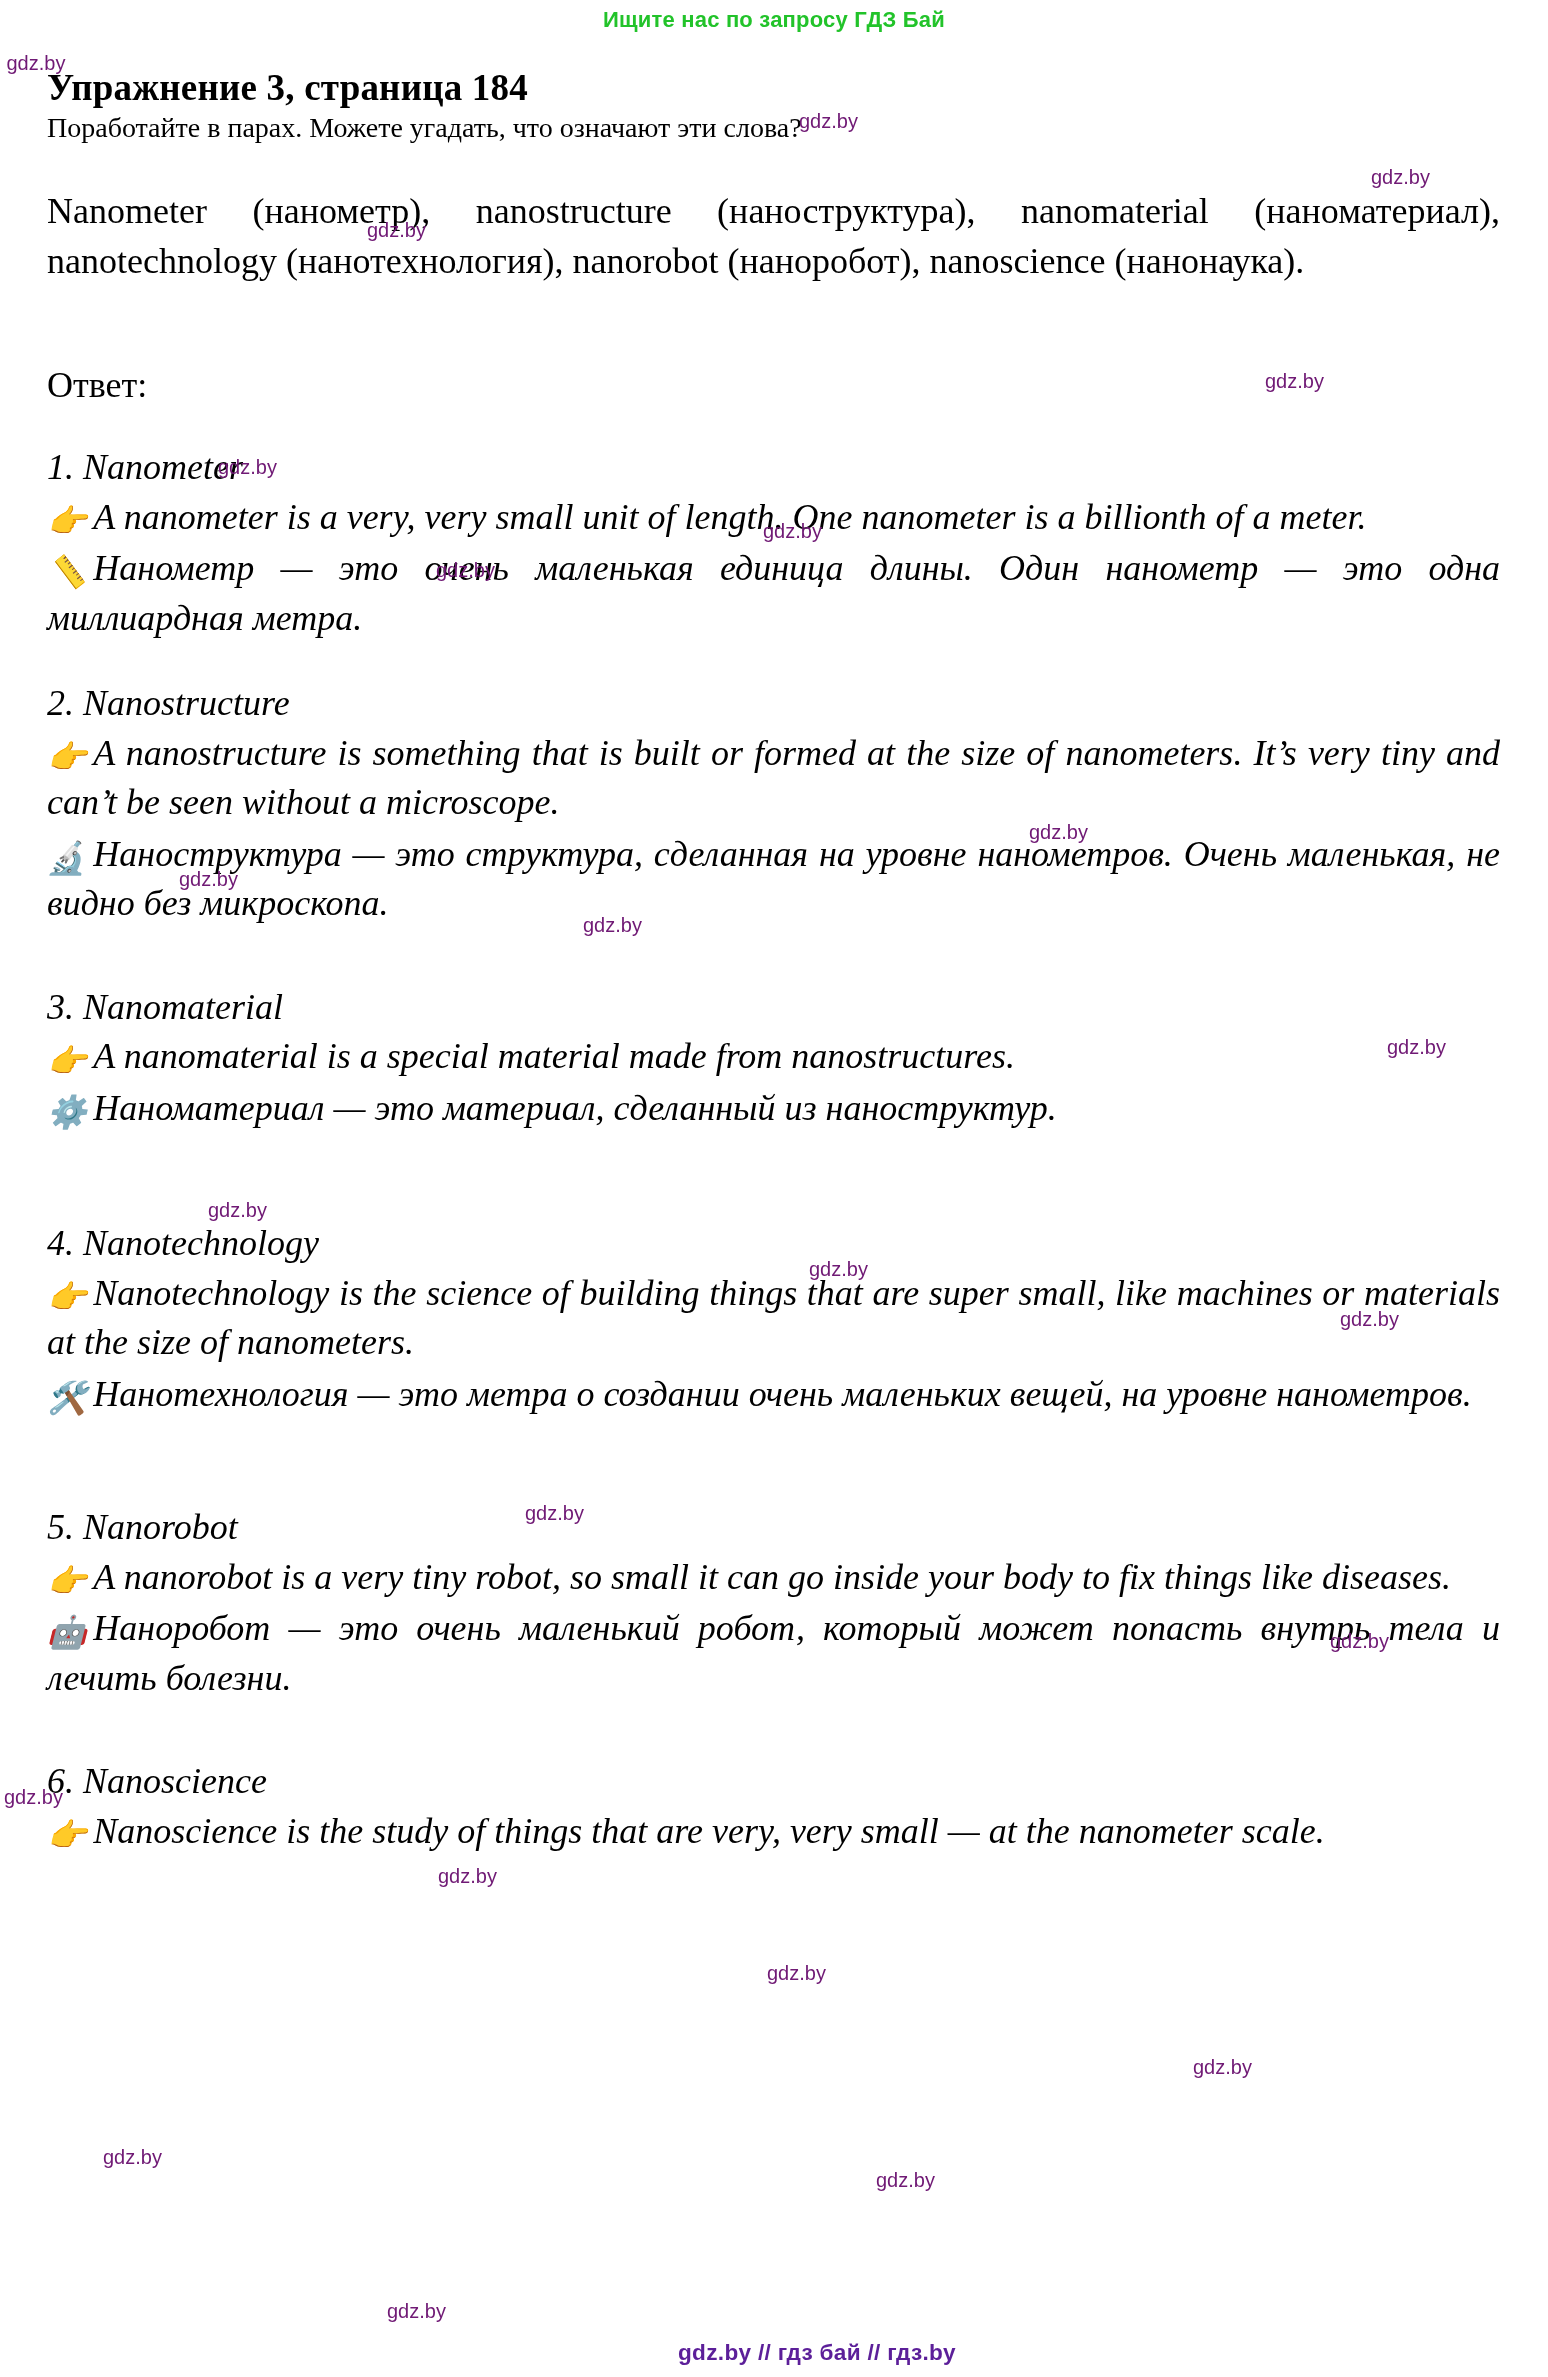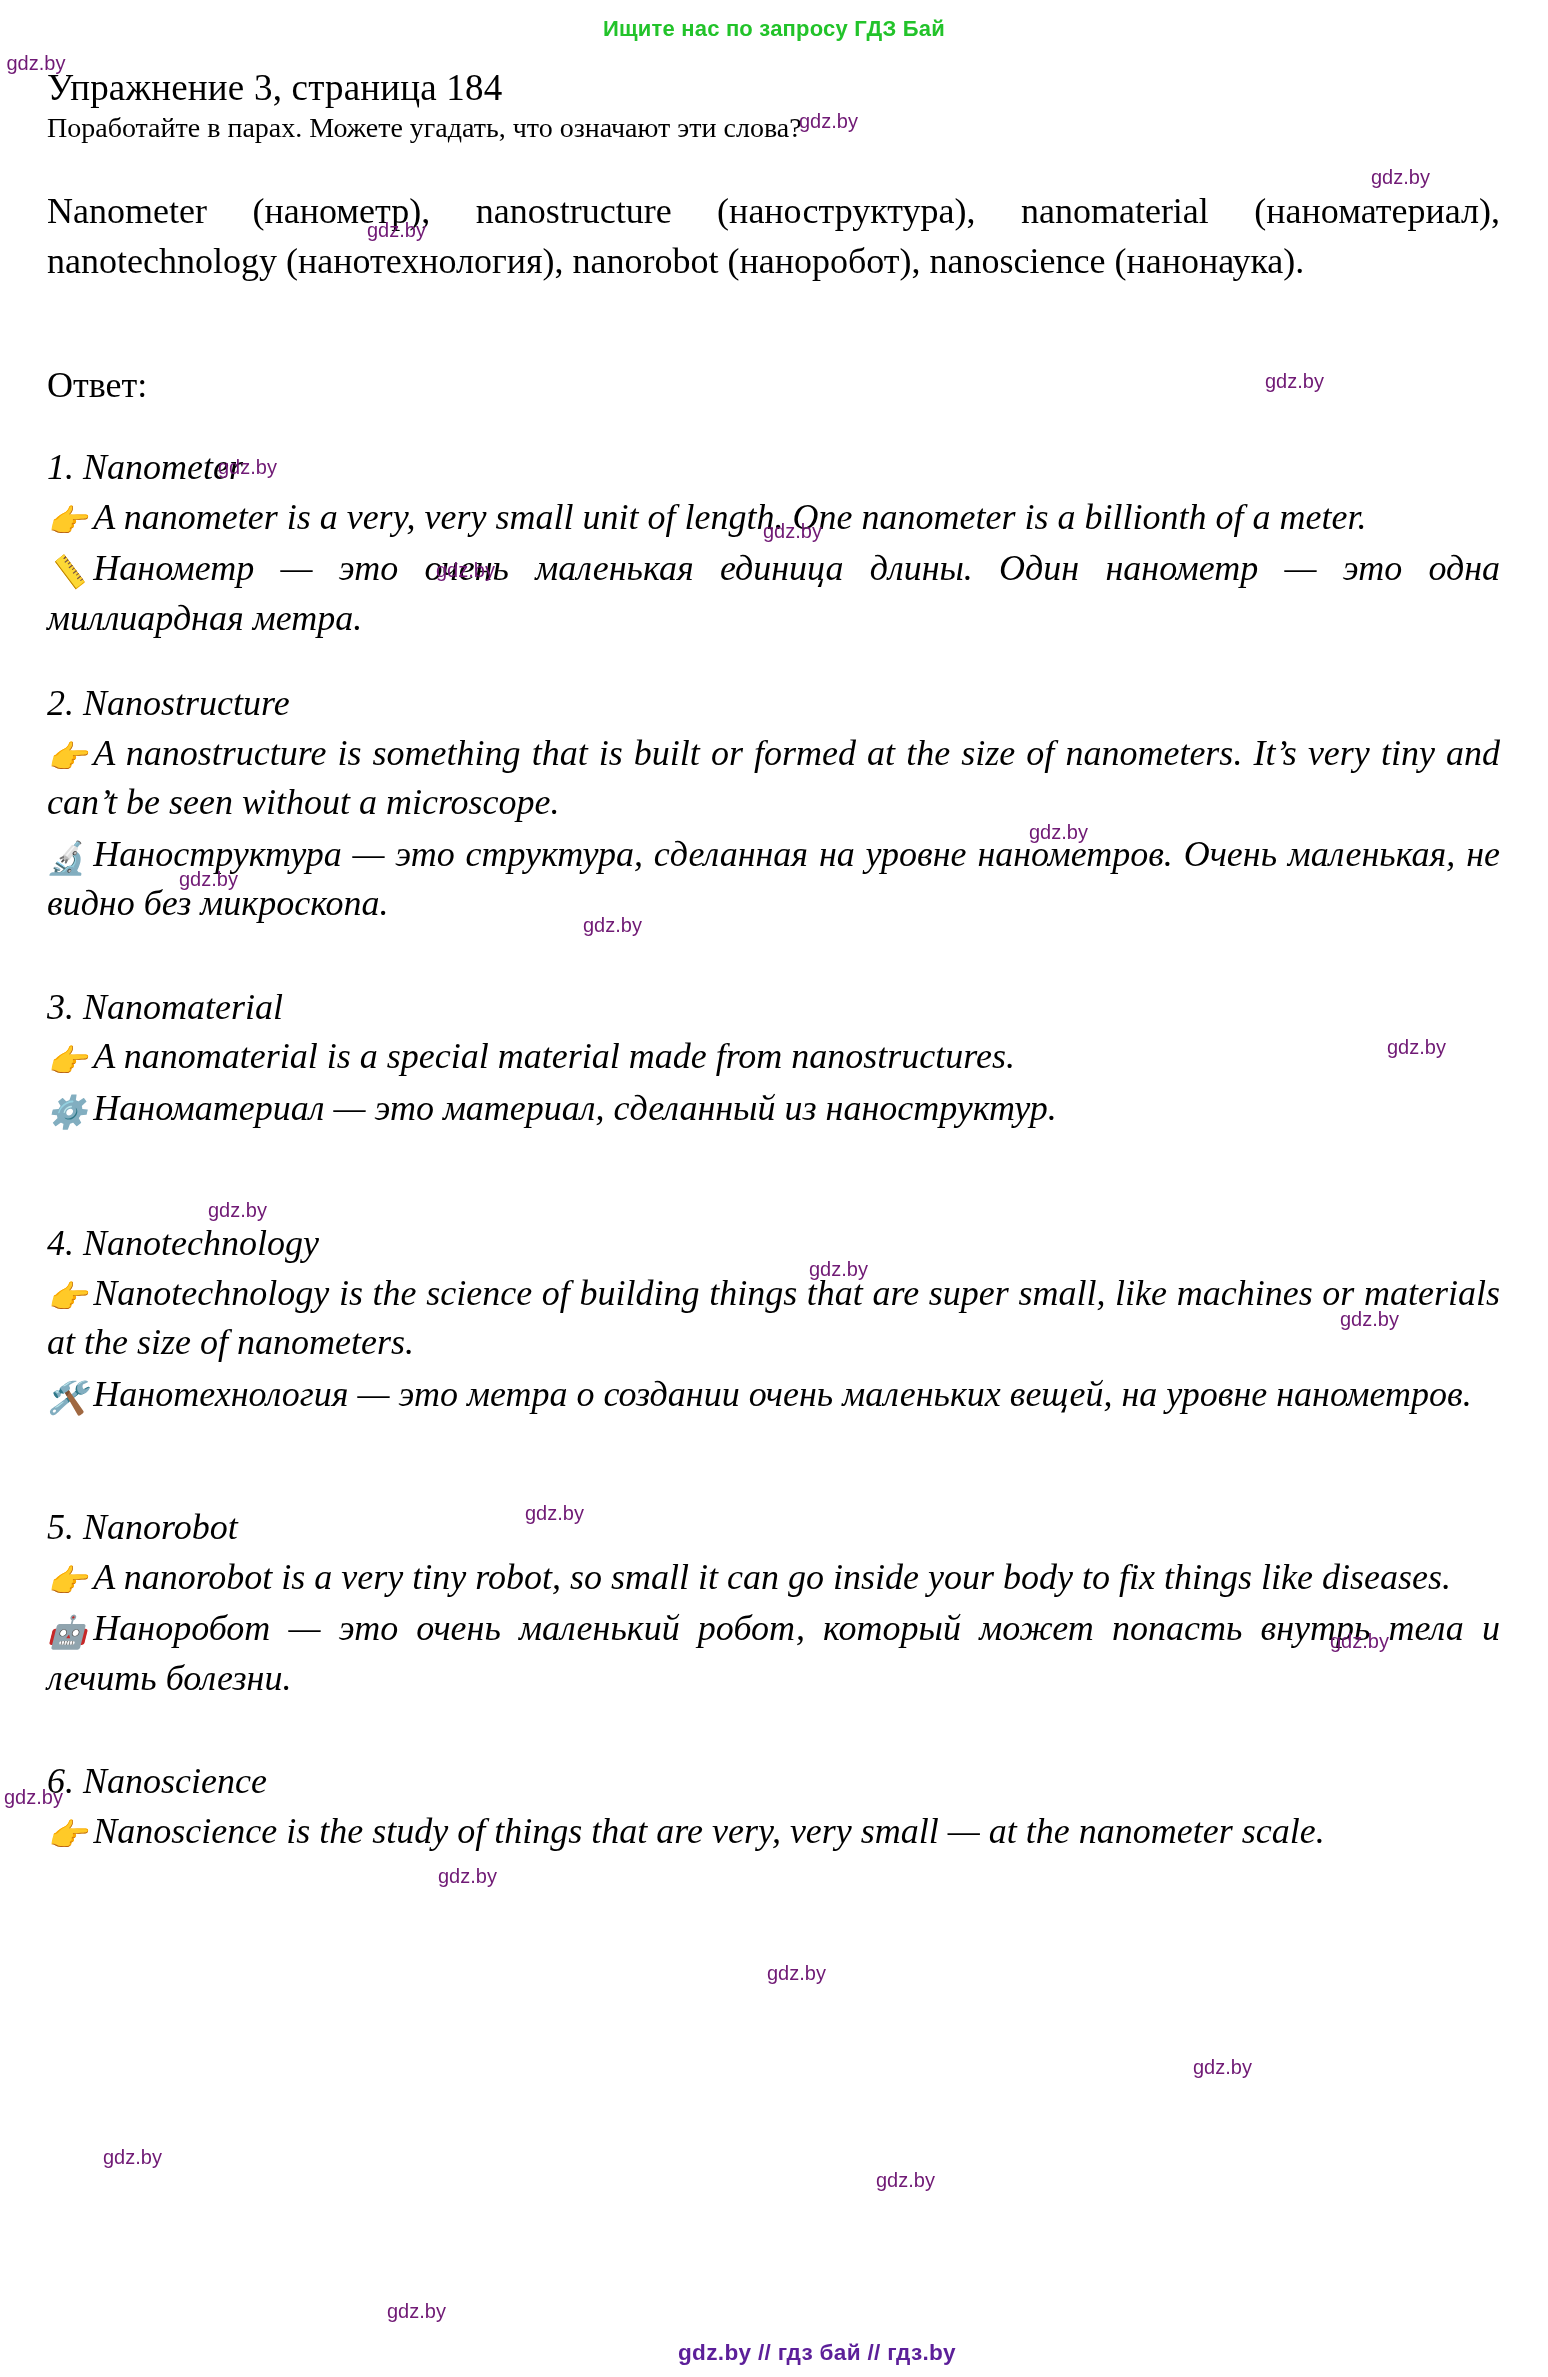--- a/index.html
+++ b/index.html
@@ -16,41 +16,41 @@
     position: relative;
     width: 1548px;
     height: 2377px;
     background: #ffffff;
     overflow: hidden;
     box-sizing: border-box;
   }
   
   .promo-banner {
     position: absolute;
-    top: 17px;
+    top: 8px;
     left: 0;
     width: 100%;
     text-align: center;
     font-family: "Liberation Sans", "DejaVu Sans", sans-serif;
     font-weight: bold;
     font-size: 22px;
     color: #22c32a;
     letter-spacing: 0.2px;
     line-height: 1.1;
   }
   
   .content {
     position: absolute;
     left: 47px;
     top: 66px;
     width: 1453px;
   }
   .ex-title {
     font-size: 37px;
-    font-weight: normal;
+    font-weight: bold;
     line-height: 1.18;
     margin: 0 0 1.6px 0;
     letter-spacing: 0.2px;
   }
   .ex-subtitle {
     font-size: 28px;
     line-height: 1.2;
     margin: 0;
   }
   .words-block {

